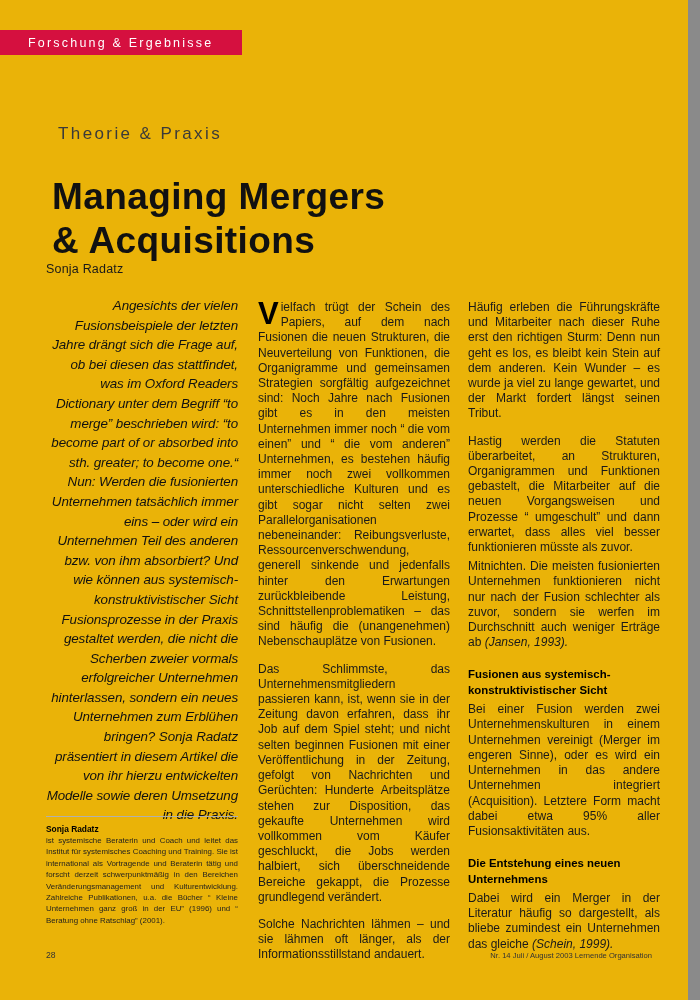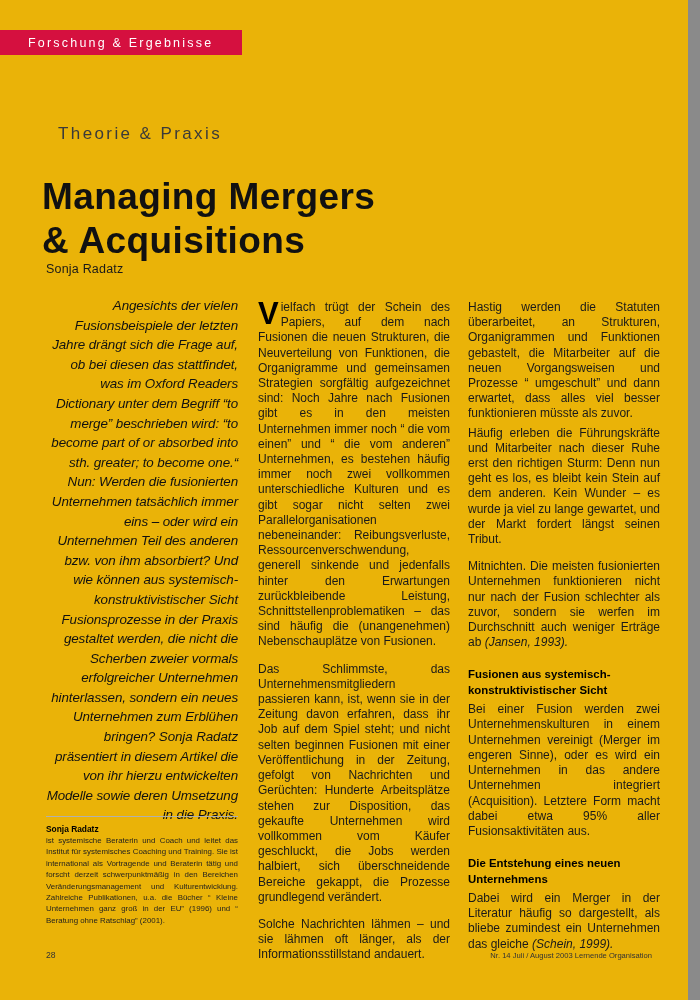--- a/index.html
+++ b/index.html
@@ -48,21 +48,21 @@
     font-size: 17px;
     letter-spacing: 2.4px;
     color: #3a3a3a;
     white-space: nowrap;
     margin-left: 12px;
   }
 
   
   .headline {
     position: absolute;
-    left: 42px;
+    left: 52px;
     top: 150px;
     width: 520px;
     font-size: 37px;
     line-height: 44px;
     font-weight: bold;
     letter-spacing: 0.4px;
     color: #111111;
   }
   .headline .l2 { display: block; }
 
@@ -192,22 +192,22 @@
     <p class="lead">Angesichts der vielen Fusionsbeispiele der letzten Jahre drängt sich die Frage auf, ob bei diesen das stattfindet, was im Oxford Readers Dictionary unter dem Begriff “to merge” beschrieben wird: “to become part of or absorbed into sth. greater; to become one.“ Nun: Werden die fusionierten Unternehmen tatsächlich immer eins – oder wird ein Unternehmen Teil des anderen bzw. von ihm absorbiert? Und wie können aus systemisch-konstruktivistischer Sicht Fusionsprozesse in der Praxis gestaltet werden, die nicht die Scherben zweier vormals erfolgreicher Unternehmen hinterlassen, sondern ein neues Unternehmen zum Erblühen bringen? Sonja Radatz präsentiert in diesem Artikel die von ihr hierzu entwickelten Modelle sowie deren Umsetzung in die Praxis.</p>
   </div>
 
   <div class="col col2">
     <p class="body-p dropcap-p">Vielfach trügt der Schein des Papiers, auf dem nach Fusionen die neuen Strukturen, die Neuverteilung von Funktionen, die Organigramme und gemeinsamen Strategien sorgfältig aufgezeichnet sind: Noch Jahre nach Fusionen gibt es in den meisten Unternehmen immer noch “ die vom einen” und “ die vom anderen” Unternehmen, es bestehen häufig immer noch zwei vollkommen unterschiedliche Kulturen und es gibt sogar nicht selten zwei Parallelorganisationen nebeneinander: Reibungsverluste, Ressourcenverschwendung, generell sinkende und jedenfalls hinter den Erwartungen zurückbleibende Leistung, Schnittstellenproblematiken – das sind häufig die (unangenehmen) Nebenschauplätze von Fusionen.</p>
     <p class="body-p">Das Schlimmste, das Unternehmensmitgliedern passieren kann, ist, wenn sie in der Zeitung davon erfahren, dass ihr Job auf dem Spiel steht; und nicht selten beginnen Fusionen mit einer Veröffentlichung in der Zeitung, gefolgt von Nachrichten und Gerüchten: Hunderte Arbeitsplätze stehen zur Disposition, das gekaufte Unternehmen wird vollkommen vom Käufer geschluckt, die Jobs werden halbiert, sich überschneidende Bereiche gekappt, die Prozesse grundlegend verändert.</p>
     <p class="body-p">Solche Nachrichten lähmen – und sie lähmen oft länger, als der Informationsstillstand andauert.</p>
   </div>
 
   <div class="col col3">
+    <p class="body-p">Häufig erleben die Führungskräfte und Mitarbeiter nach dieser Ruhe erst den richtigen Sturm: Denn nun geht es los, es bleibt kein Stein auf dem anderen. Kein Wunder – es wurde ja viel zu lange gewartet, und der Markt fordert längst seinen Tribut.</p>
     <p class="body-p tight">Hastig werden die Statuten überarbeitet, an Strukturen, Organigrammen und Funktionen gebastelt, die Mitarbeiter auf die neuen Vorgangsweisen und Prozesse “ umgeschult” und dann erwartet, dass alles viel besser funktionieren müsste als zuvor.</p>
-    <p class="body-p">Häufig erleben die Führungskräfte und Mitarbeiter nach dieser Ruhe erst den richtigen Sturm: Denn nun geht es los, es bleibt kein Stein auf dem anderen. Kein Wunder – es wurde ja viel zu lange gewartet, und der Markt fordert längst seinen Tribut.</p>
     <p class="body-p"><span>Mitnichten. Die meisten fusionierten Unternehmen funktionieren nicht nur nach der Fusion schlechter als zuvor, sondern sie werfen im Durchschnitt auch weniger Erträge ab </span><span class="cite">(Jansen, 1993).</span></p>
     <h2 class="subhead spaced">Fusionen aus systemisch-konstruktivistischer Sicht</h2>
     <p class="body-p">Bei einer Fusion werden zwei Unternehmenskulturen in einem Unternehmen vereinigt (Merger im engeren Sinne), oder es wird ein Unternehmen in das andere Unternehmen integriert (Acquisition). Letztere Form macht dabei etwa 95% aller Fusionsaktivitäten aus.</p>
     <h2 class="subhead spaced">Die Entstehung eines neuen Unternehmens</h2>
     <p class="body-p"><span>Dabei wird ein Merger in der Literatur häufig so dargestellt, als bliebe zumindest ein Unternehmen das gleiche </span><span class="cite">(Schein, 1999).</span></p>
   </div>
 
   <div class="bio">
     <div class="bio-rule"></div>
     <p class="bio-name">Sonja Radatz</p>

